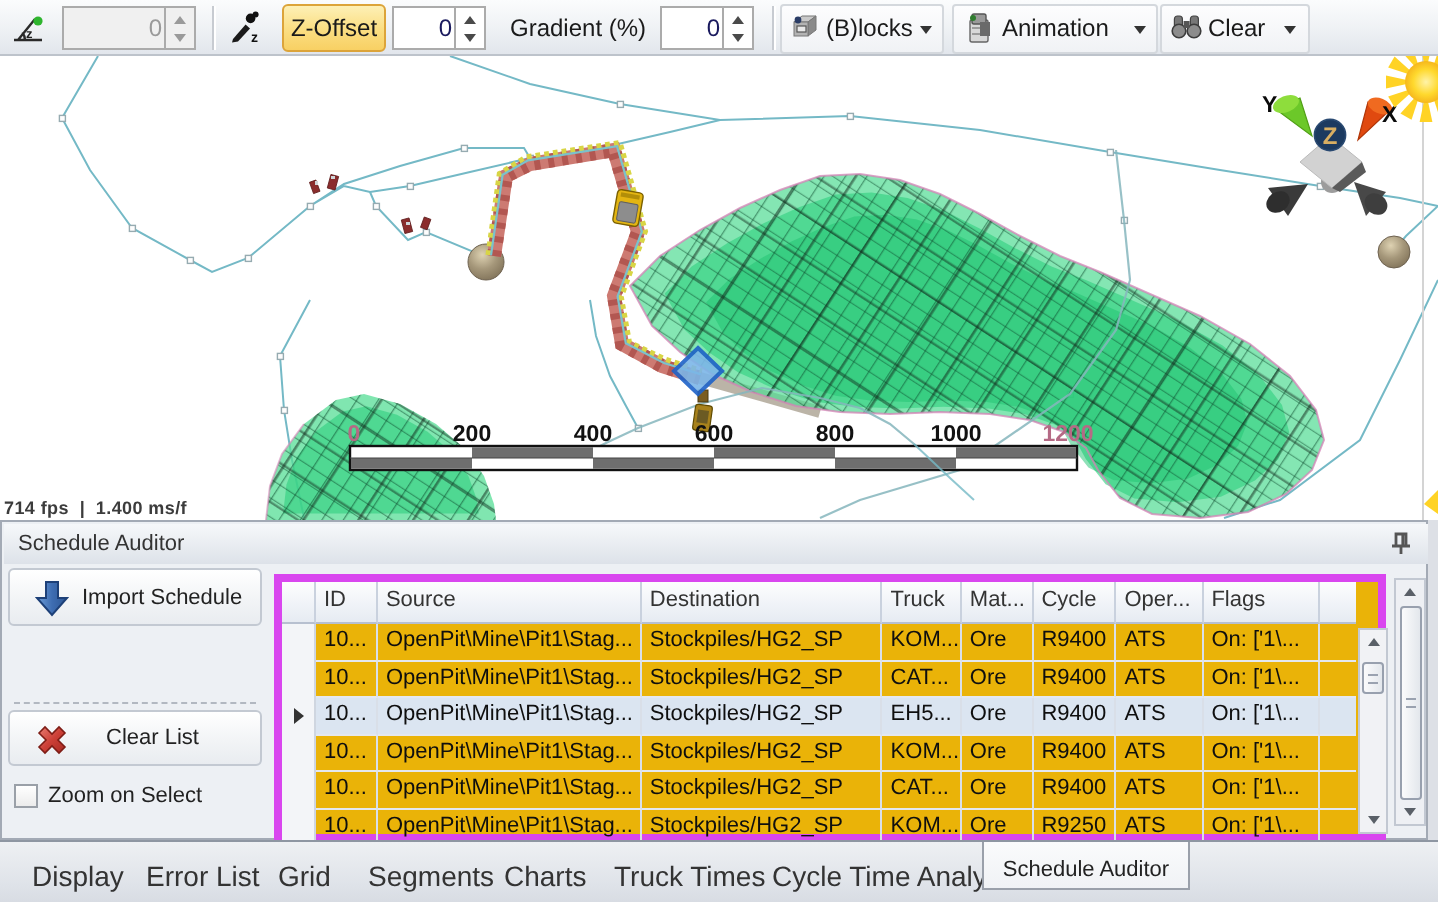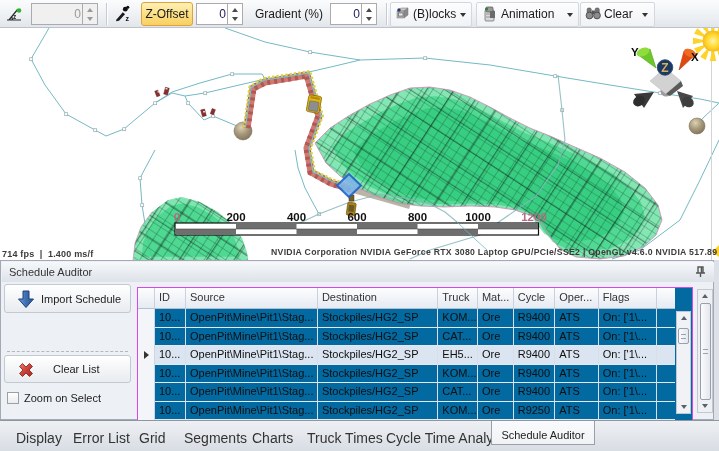--- a/index.html
+++ b/index.html
@@ -12,21 +12,21 @@
 .tri-d{width:0;height:0;border-left:3.5px solid transparent;border-right:3.5px solid transparent;border-top:4px solid #4a4a4a}
 .dd{width:0;height:0;border-left:3.5px solid transparent;border-right:3.5px solid transparent;border-top:4px solid #333}
 .tbtn{top:2px;height:23px;border:1px solid #d4d8dd;border-radius:2px;background:linear-gradient(#fdfdfe,#f0f2f5);font-size:12px;color:#1a1a1a}
 #zoff{left:141px;top:2px;width:50px;height:22px;background:linear-gradient(#fdf0b6,#fbdf85 50%,#f8d063);border:1px solid #dca43a;border-radius:3px;font-size:12px;color:#1a1a1a;text-align:center;line-height:22px}
 .tlab{font-size:12px;color:#1a1a1a}
 #viewport{left:0;top:28px;width:719px;height:232px;background:#fff}
 .stat{font-size:9px;font-weight:bold;color:#3c3c3c;letter-spacing:.2px}
 #panel{left:0;top:260px;width:714px;height:160px;background:#edf0f4;border:1px solid #a3aab5;box-sizing:border-box}
 #ptitle{left:1px;top:1px;width:712px;height:20px;background:linear-gradient(#f6f8fa,#dde2e9);font-size:11px;color:#333}
 .pbtn{left:3px;width:127px;height:29px;background:linear-gradient(#ffffff,#f2f4f6 55%,#e9ecf0);border:1px solid #c3c9d2;border-radius:3px;box-sizing:border-box;font-size:11px;color:#222}
-#grid{left:136px;top:26px;width:556px;height:134px;background:#0369a1;border:1px solid #d946ef;box-sizing:border-box}
+#grid{left:136px;top:26px;width:556px;height:134px;background:#eab308;border:4px solid #d946ef;box-sizing:border-box}
 .h{background:linear-gradient(#fdfdfe,#f0f3f8 55%,#e6ebf2);border-right:1px solid #c9d1de;border-bottom:1px solid #b7c0d0;font-size:11px;color:#333;box-sizing:border-box;padding:3px 0 0 4px;height:21px;overflow:hidden}
 .c{font-size:11px;color:#0f0f0f;border-right:1px solid #d9dfe8;border-bottom:1px solid #e4e8ef;box-sizing:border-box;padding:2px 0 0 4px;height:18.5px;overflow:hidden;white-space:nowrap}
 .row{left:17px;width:520px;height:18.5px;display:flex}
 #tabbar{left:0;top:420px;width:719px;height:31px;background:linear-gradient(#eef0f3,#dfe3e9 70%,#d8dce3);border-top:1px solid #8e96a2;box-sizing:border-box}
 .tab{font-size:14px;color:#333;top:9px}
 .sb{background:#f1f2f5;border:1px solid #c2c8d2;box-sizing:border-box}
 .thumb{background:linear-gradient(90deg,#fbfbfc,#e3e7ec);border:1px solid #98a0ae;border-radius:2px;box-sizing:border-box}
 </style></head>
 <body>
 <div class="ab" id="toolbar">
@@ -267,21 +267,20 @@
 <polygon points="-3.2,-20 3.2,-20 0,-5" transform="rotate(240)"></polygon>
           <polygon points="-3.2,-20 3.2,-20 0,-5" transform="rotate(270)"></polygon>
 <polygon points="-3.2,-20 3.2,-20 0,-5" transform="rotate(300)"></polygon>
           <polygon points="-3.2,-20 3.2,-20 0,-5" transform="rotate(330)"></polygon>
 </g>
 <circle cx="713" cy="13" r="10.5" fill="url(#sun)"></circle>
 <polygon points="712,224 719,217 719,229" fill="#ffd325"></polygon>
 </g>
 </svg>
 <div class="ab stat" style="left:2px;top:221px">714 fps&nbsp; |&nbsp; 1.400 ms/f</div>
-<div class="ab stat" style="left:271px;top:219px;white-space:nowrap;letter-spacing:.29px;font-size:8.7px">NVIDIA Corporation NVIDIA GeForce RTX 3080 Laptop GPU/PCIe/SSE2 | OpenGL v4.6.0 NVIDIA 517.89</div>
 </div>
 <div class="ab" id="panel">
 <div class="ab" id="ptitle">
       <span class="ab" style="left:7px;top:4px">Schedule Auditor</span>
 <svg class="ab" style="right:8px;top:4px" width="11" height="12" viewBox="0 0 11 12">
 <path d="M3 1 h5 v6 h-5 z M1 7 h9 M5.5 7 v4" stroke="#555" stroke-width="1.4" fill="none"></path>
 <path d="M6.5 1 v6" stroke="#555" stroke-width="1.6"></path>
       </svg>
 </div>
 <div class="ab pbtn" style="top:23px">

